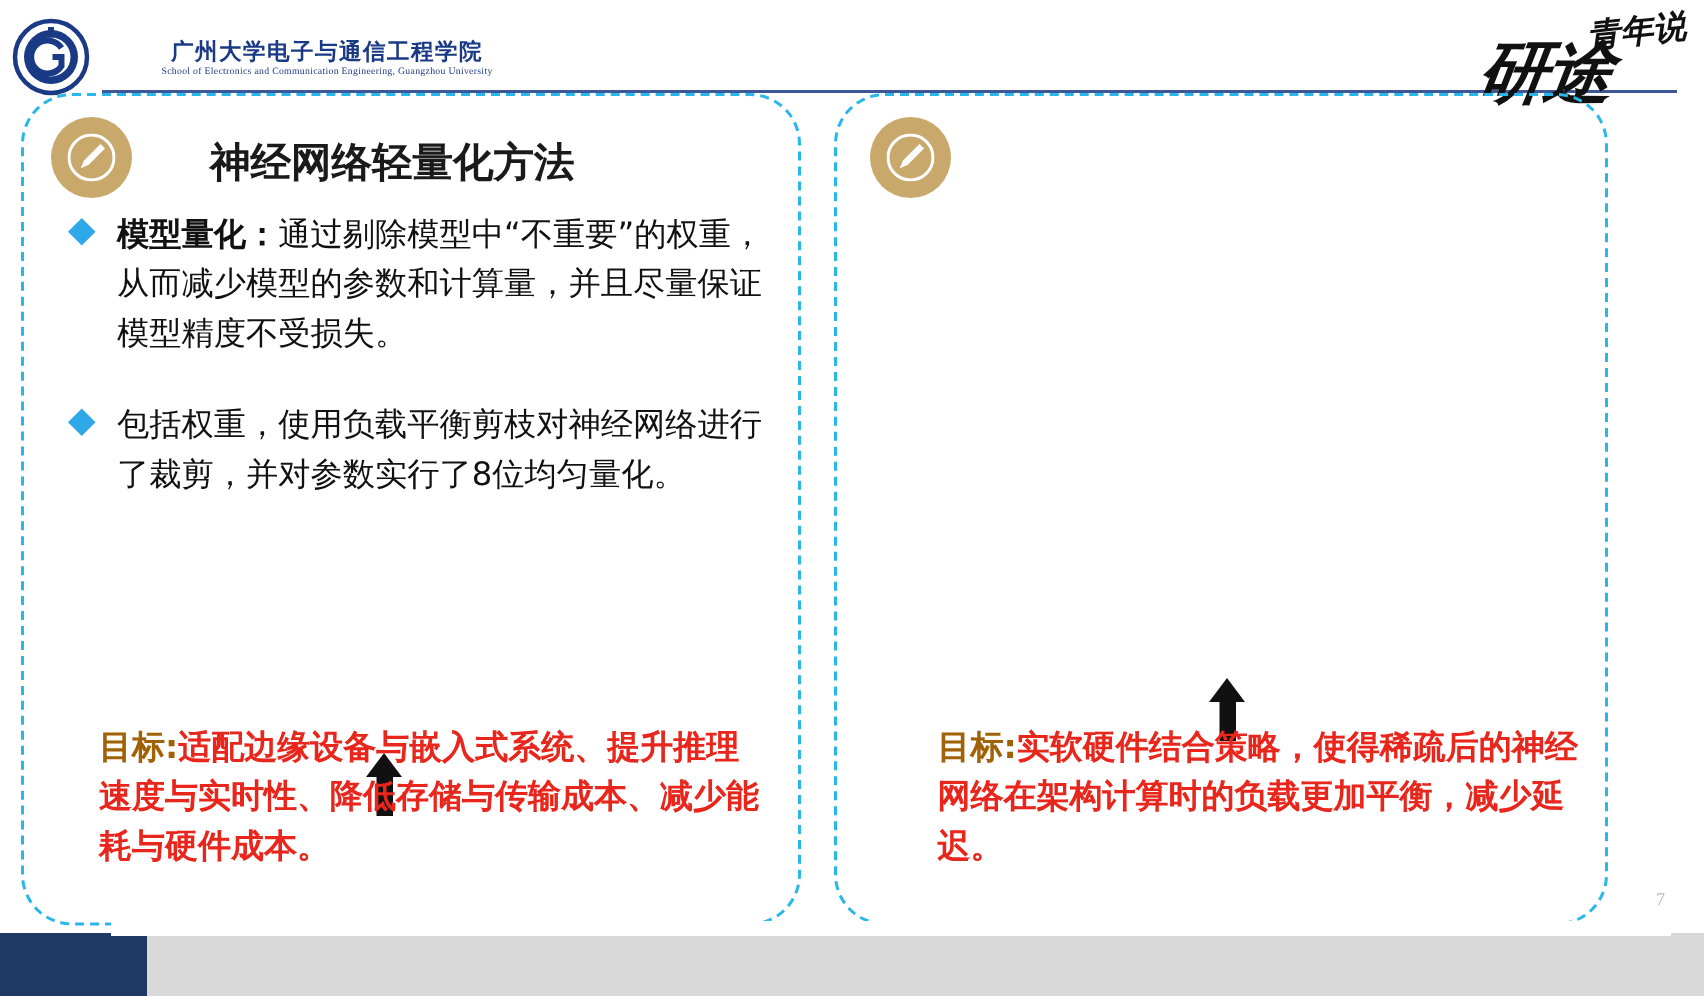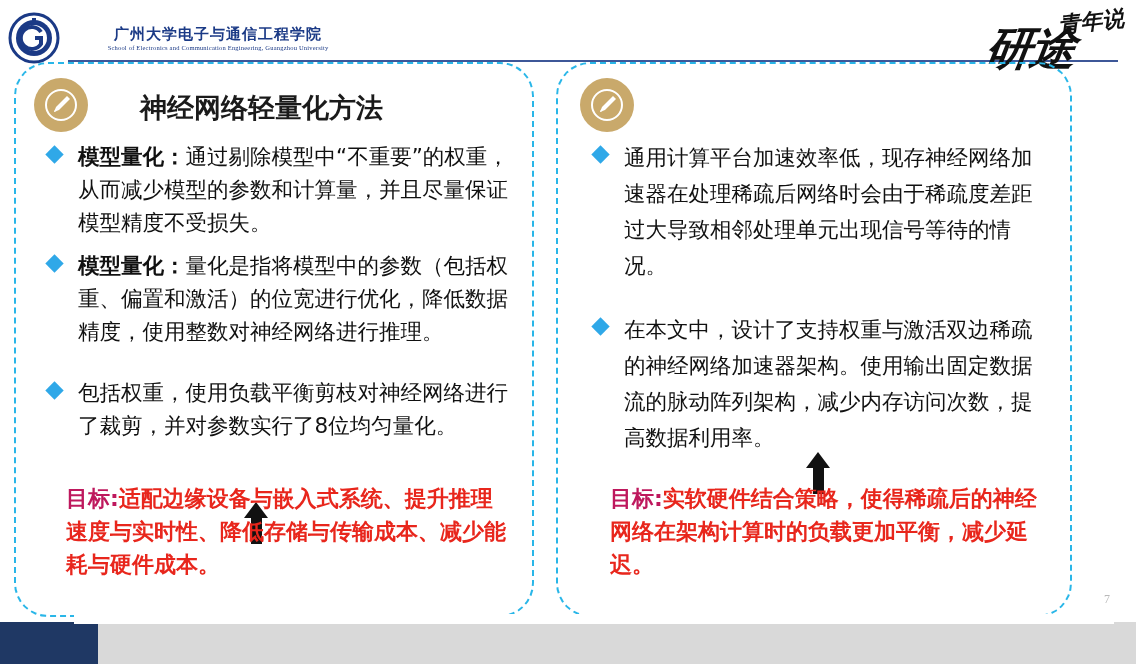--- a/index.html
+++ b/index.html
@@ -179,21 +179,21 @@
     border-left: 12.5px solid transparent;
     border-right: 12.5px solid transparent;
     border-bottom: 16px solid #111;
   }
   .goal {
     position: absolute;
     font-family: "DejaVu Sans", sans-serif;
     font-size: 22px;
     line-height: 33px;
   }
-  .goal .label { color: #be185d; font-weight: bold; }
+  .goal .label { color: #a16207; font-weight: bold; }
   .goal .body { color: #e8261c; font-weight: bold; }
   
   .pagenum {
     position: absolute;
     right: 26px;
     top: 592px;
     font-family: "Liberation Serif", serif;
     font-size: 12px;
     color: #b9b9b9;
   }
@@ -263,24 +263,20 @@
 
     <div class="panel-title">神经网络轻量化方法</div>
 
     <div class="bullets">
 
       <div class="bullet">
         <span class="dia"></span>
         <div class="btext"><b>模型量化：</b><span>通过剔除模型中“不重要”的权重，从而减少模型的参数和计算量，并且尽量保证模型精度不受损失。</span></div>
       </div>
 
-      <div class="bullet">
-        <span class="dia"></span>
-        <div class="btext"><b>模型量化：</b><span>量化是指将模型中的参数（包括权重、偏置和激活）的位宽进行优化，降低数据精度，使用整数对神经网络进行推理。</span></div>
-      </div>
 
       <div class="gap-big"></div>
 
       <div class="bullet">
         <span class="dia"></span>
         <div class="btext"><span>包括权重，使用负载平衡剪枝对神经网络进行了裁剪，并对参数实行了8位均匀量化。</span></div>
       </div>
     </div>
 
     <div class="arrow" style="left:228px; top:438px;">
@@ -297,41 +293,27 @@
 
     <div class="badge">
       <svg width="32" height="32" viewBox="0 0 32 32">
         <circle cx="16" cy="16" r="15" fill="none" stroke="#ffffff" stroke-width="2"></circle>
         <path d="M9 23 L11 18 L22 7 L25 10 L14 21 Z" fill="#ffffff"></path>
         <path d="M9 23 L11.5 22 L10 20.5 Z" fill="#ffffff"></path>
       </svg>
     </div>
 
 
-    <div class="bullets">
-
-      <div class="bullet">
-        <span class="dia"></span>
-        <div class="btext"><span>通用计算平台加速效率低，现存神经网络加速器在处理稀疏后网络时会由于稀疏度差距过大导致相邻处理单元出现信号等待的情况。</span></div>
-      </div>
-
-      <div class="gap-big"></div>
-
-      <div class="bullet">
-        <span class="dia"></span>
-        <div class="btext"><span>在本文中，设计了支持权重与激活双边稀疏的神经网络加速器架构。使用输出固定数据流的脉动阵列架构，减少内存访问次数，提高数据利用率。</span></div>
-      </div>
-    </div>
 
     <div class="arrow" style="left:248px; top:388px;">
       <span class="head"></span>
         <span class="shaft"></span>
     </div>
 
-    <div class="goal" style="left:52px; top:418px; width:430px;">
+    <div class="goal" style="left:67px; top:418px; width:430px;">
       <span class="label">目标:</span><span class="body">实软硬件结合策略，使得稀疏后的神经网络在架构计算时的负载更加平衡，减少延迟。</span>
     </div>
   </div>
 
   <div class="pagenum">7</div>
 
   <div class="footer-bar"></div>
   <div class="footer-dark"></div>
   <div class="footer-tab"></div>
   <div class="edge-left"></div>

